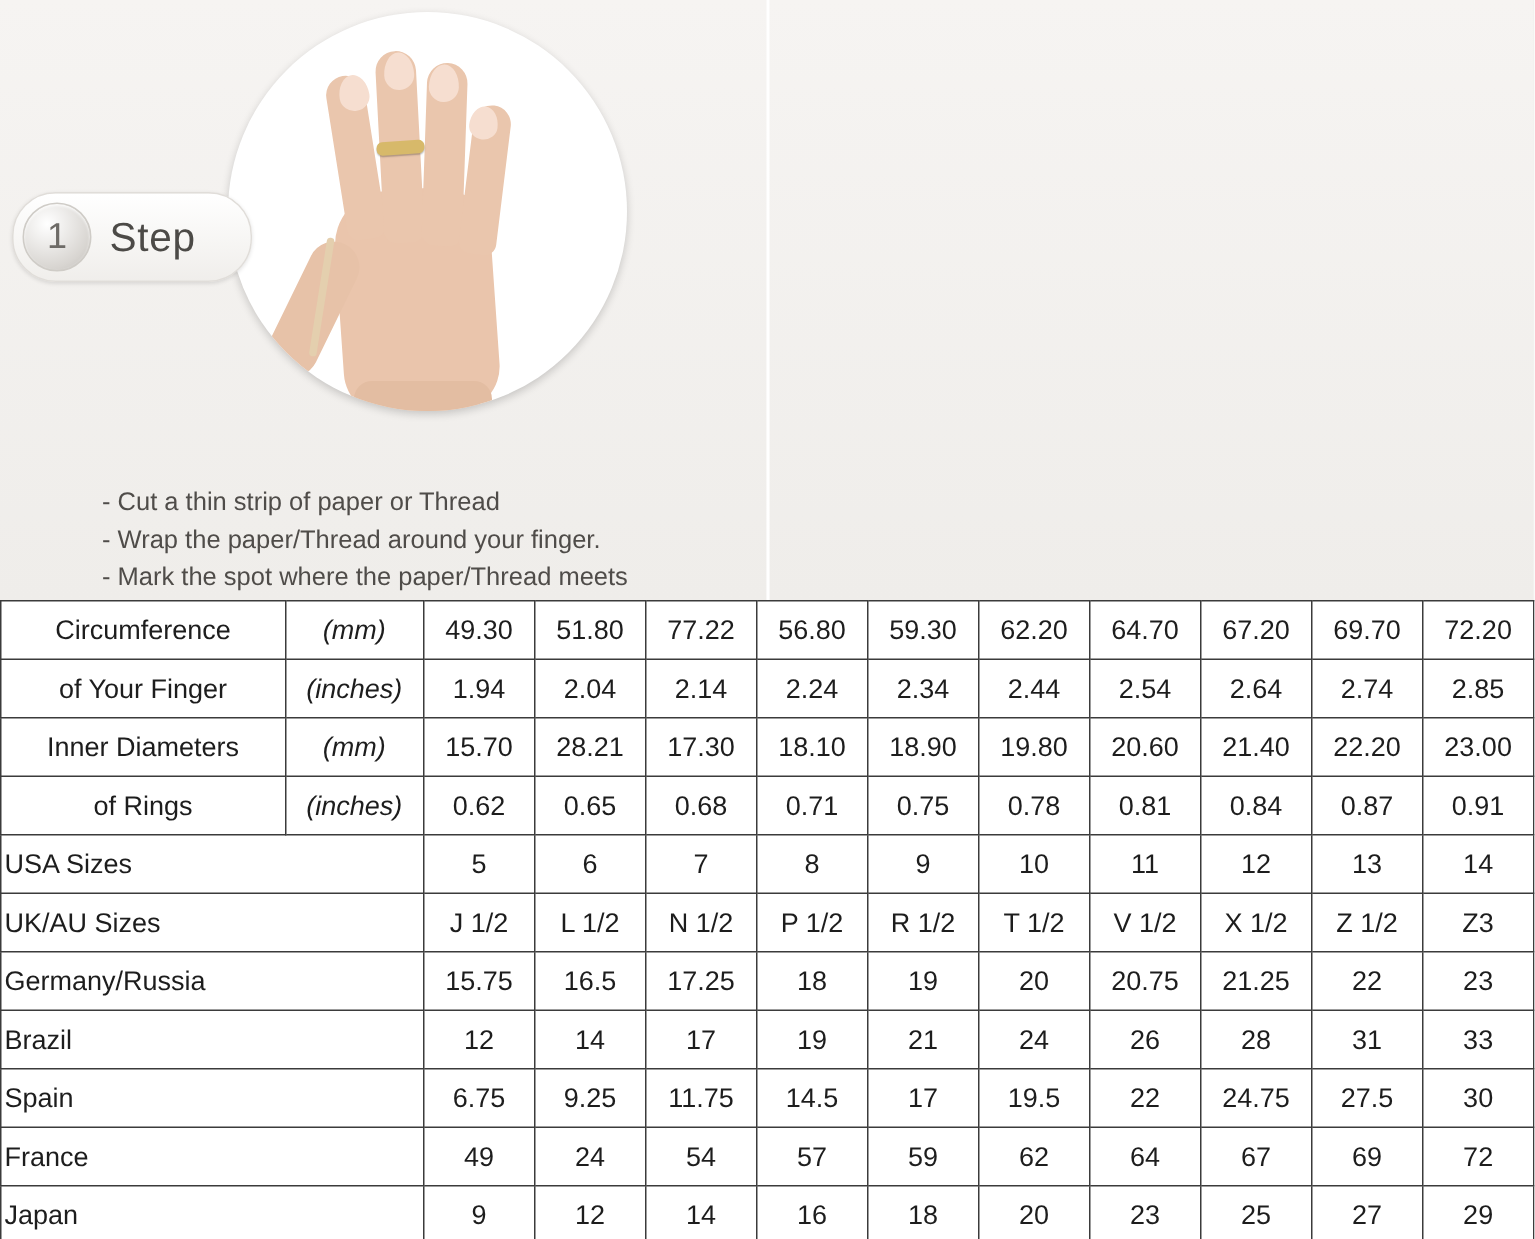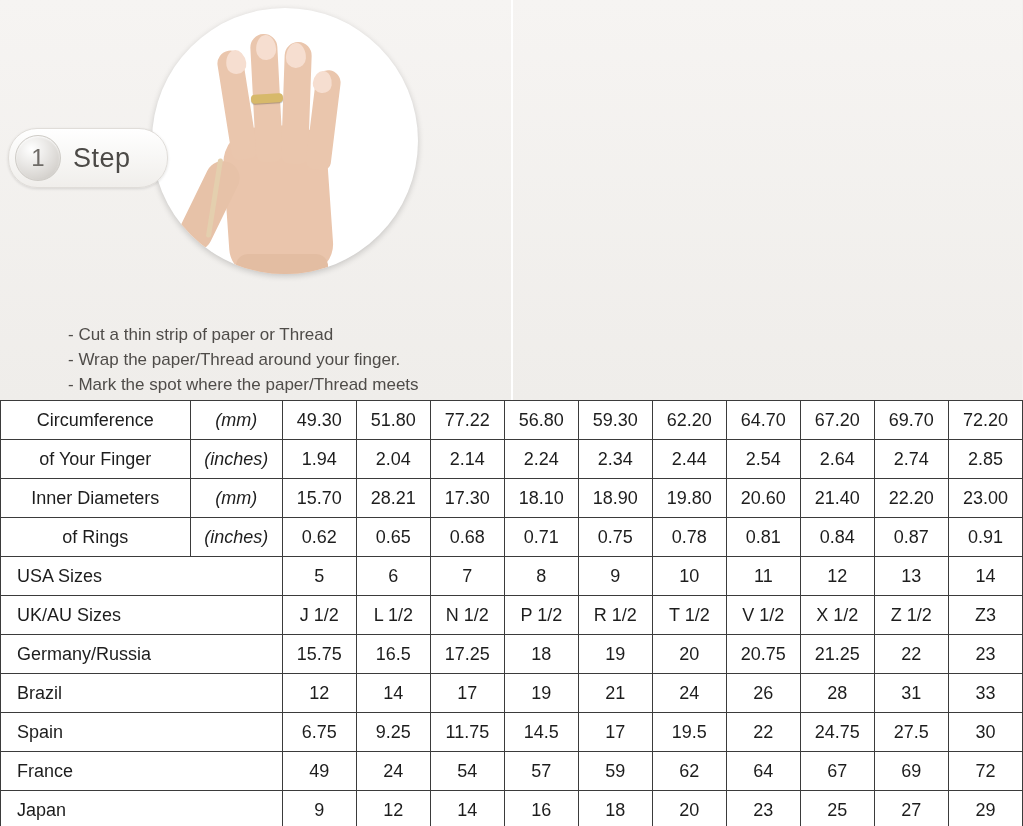--- a/index.html
+++ b/index.html
@@ -179,21 +179,21 @@
     overflow: hidden;
     white-space: nowrap;
   }
   td.rowlabel {
     text-align: center;
     font-size: 18px;
     width: 182px;
   }
   td.rowlabel.left {
     text-align: left;
-    padding-left: 16px;
+    padding-left: 2px;
   }
   td.unit {
     width: 86px;
     text-align: left;
     padding-left: 5px;
     font-style: italic;
   }
   td.shaded { background: #dddddd; }
   td.valuecell { width: 68px; }
 </style>

